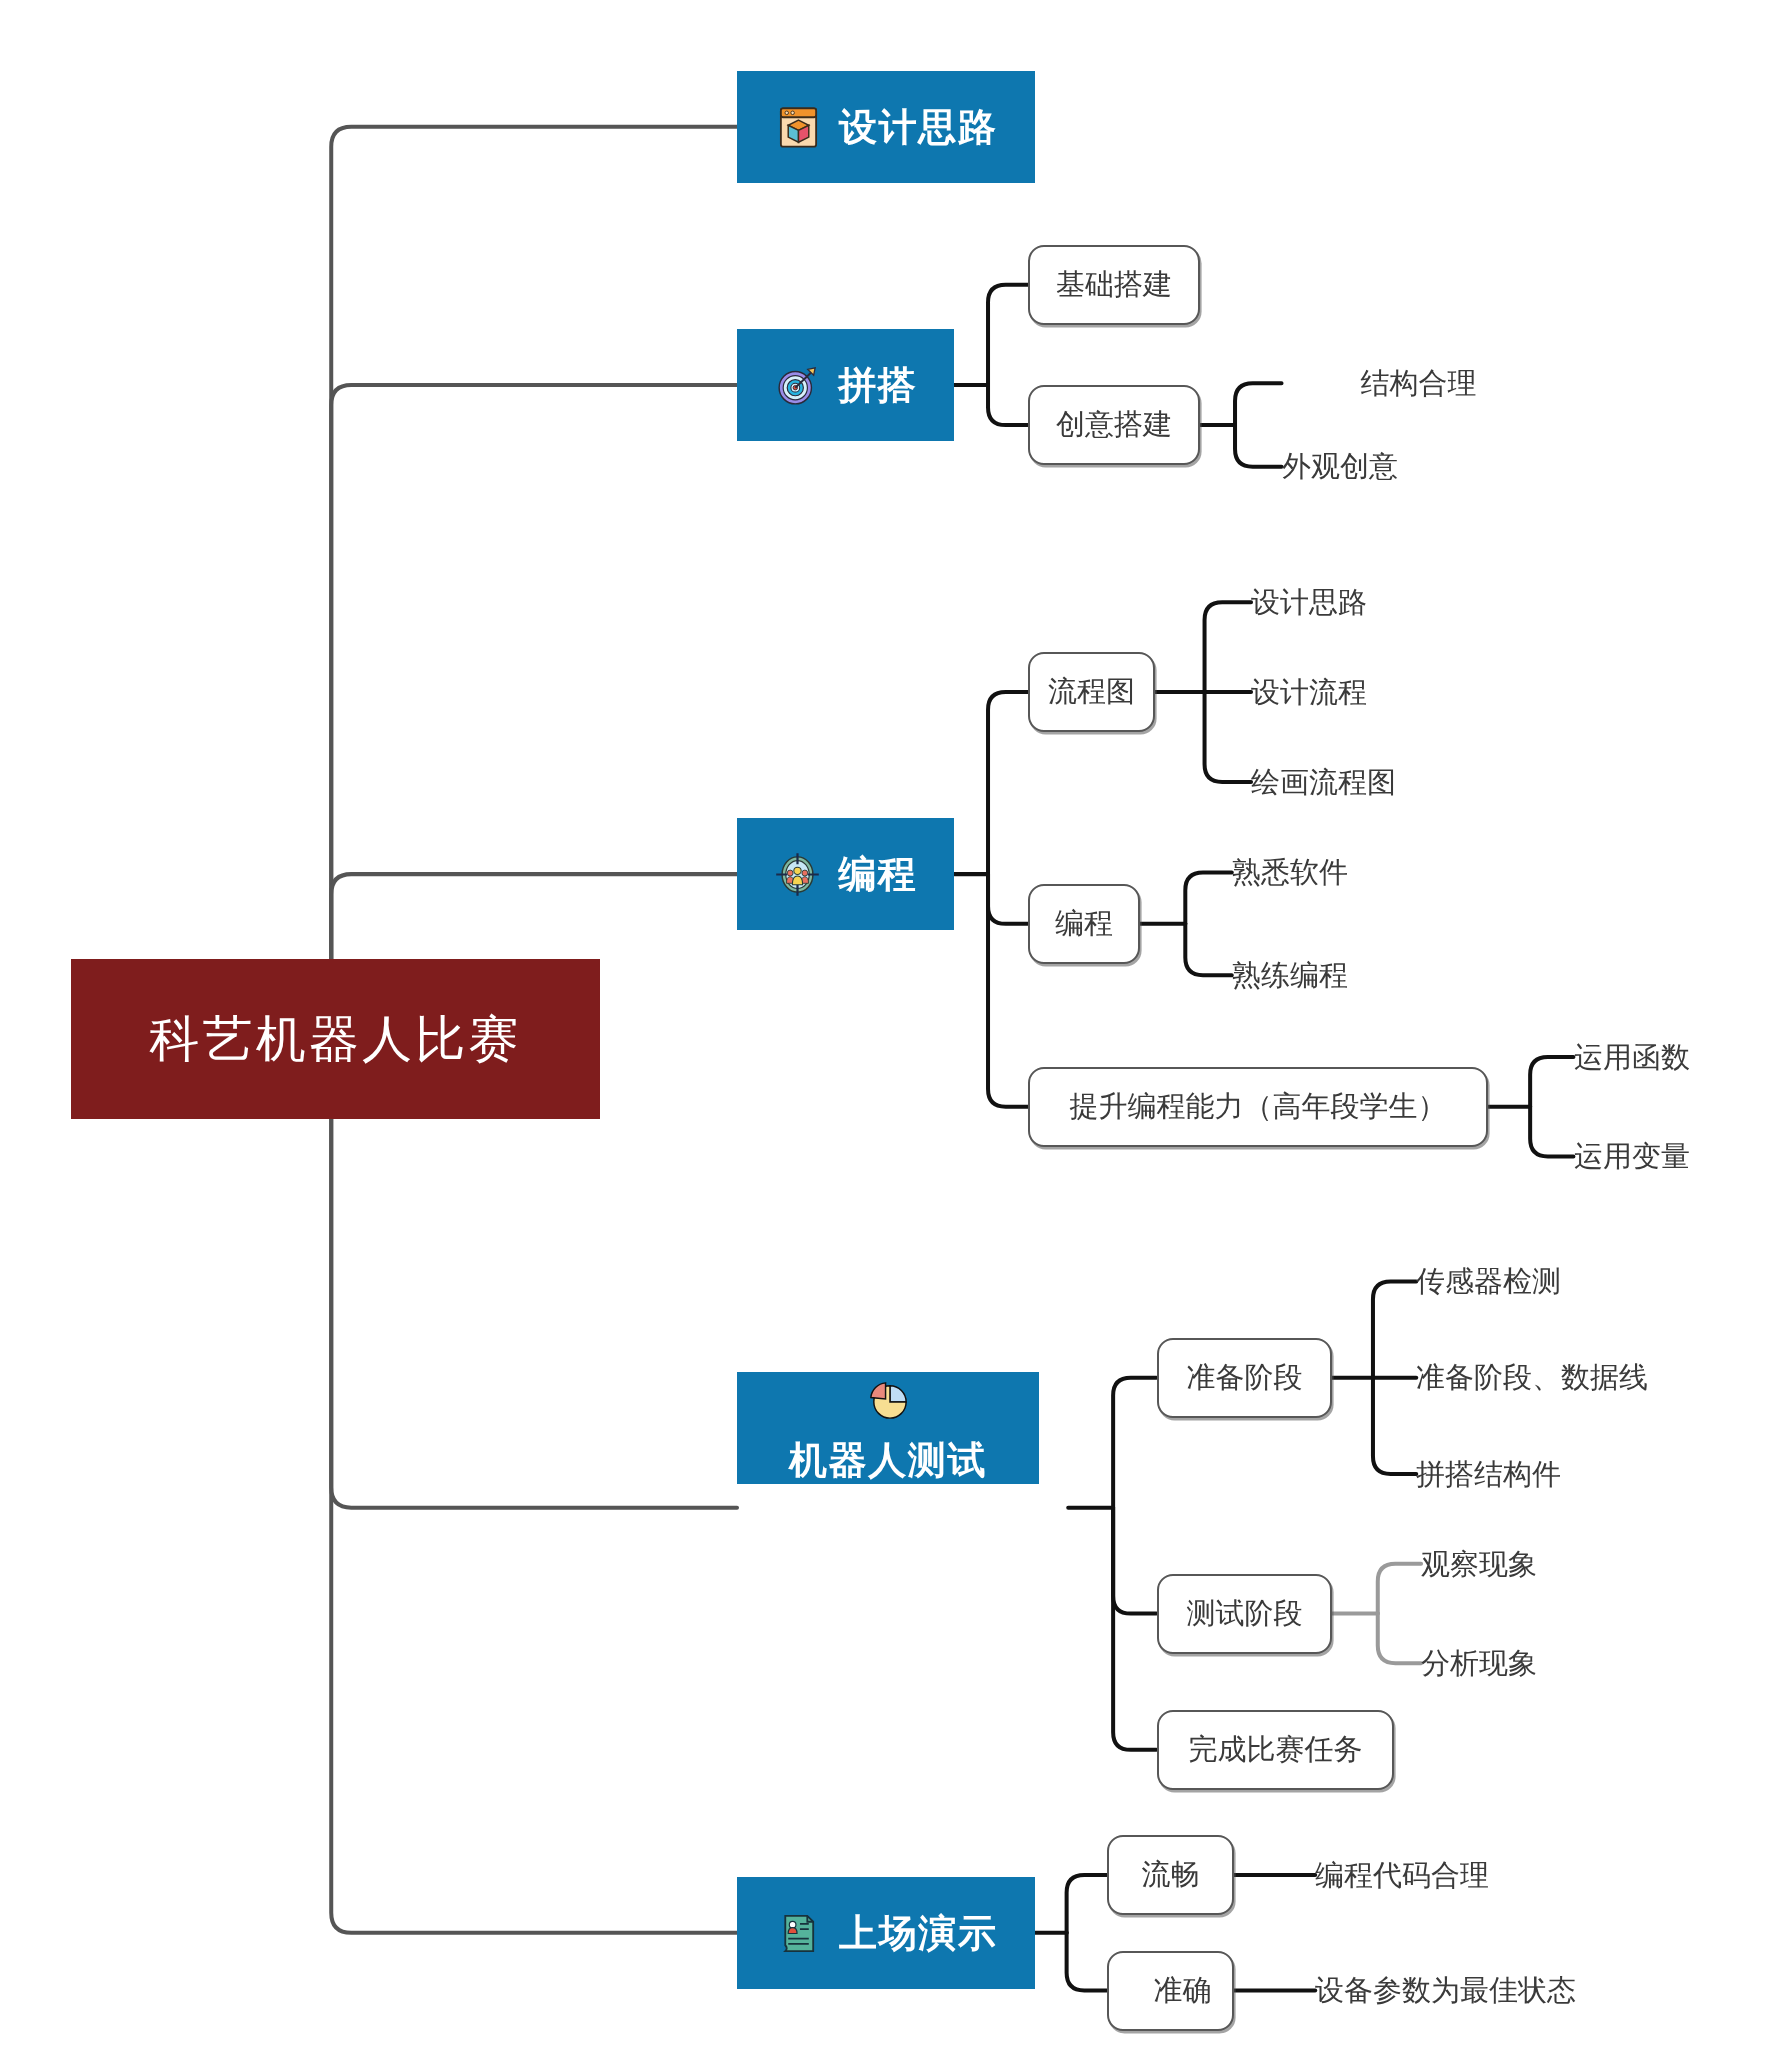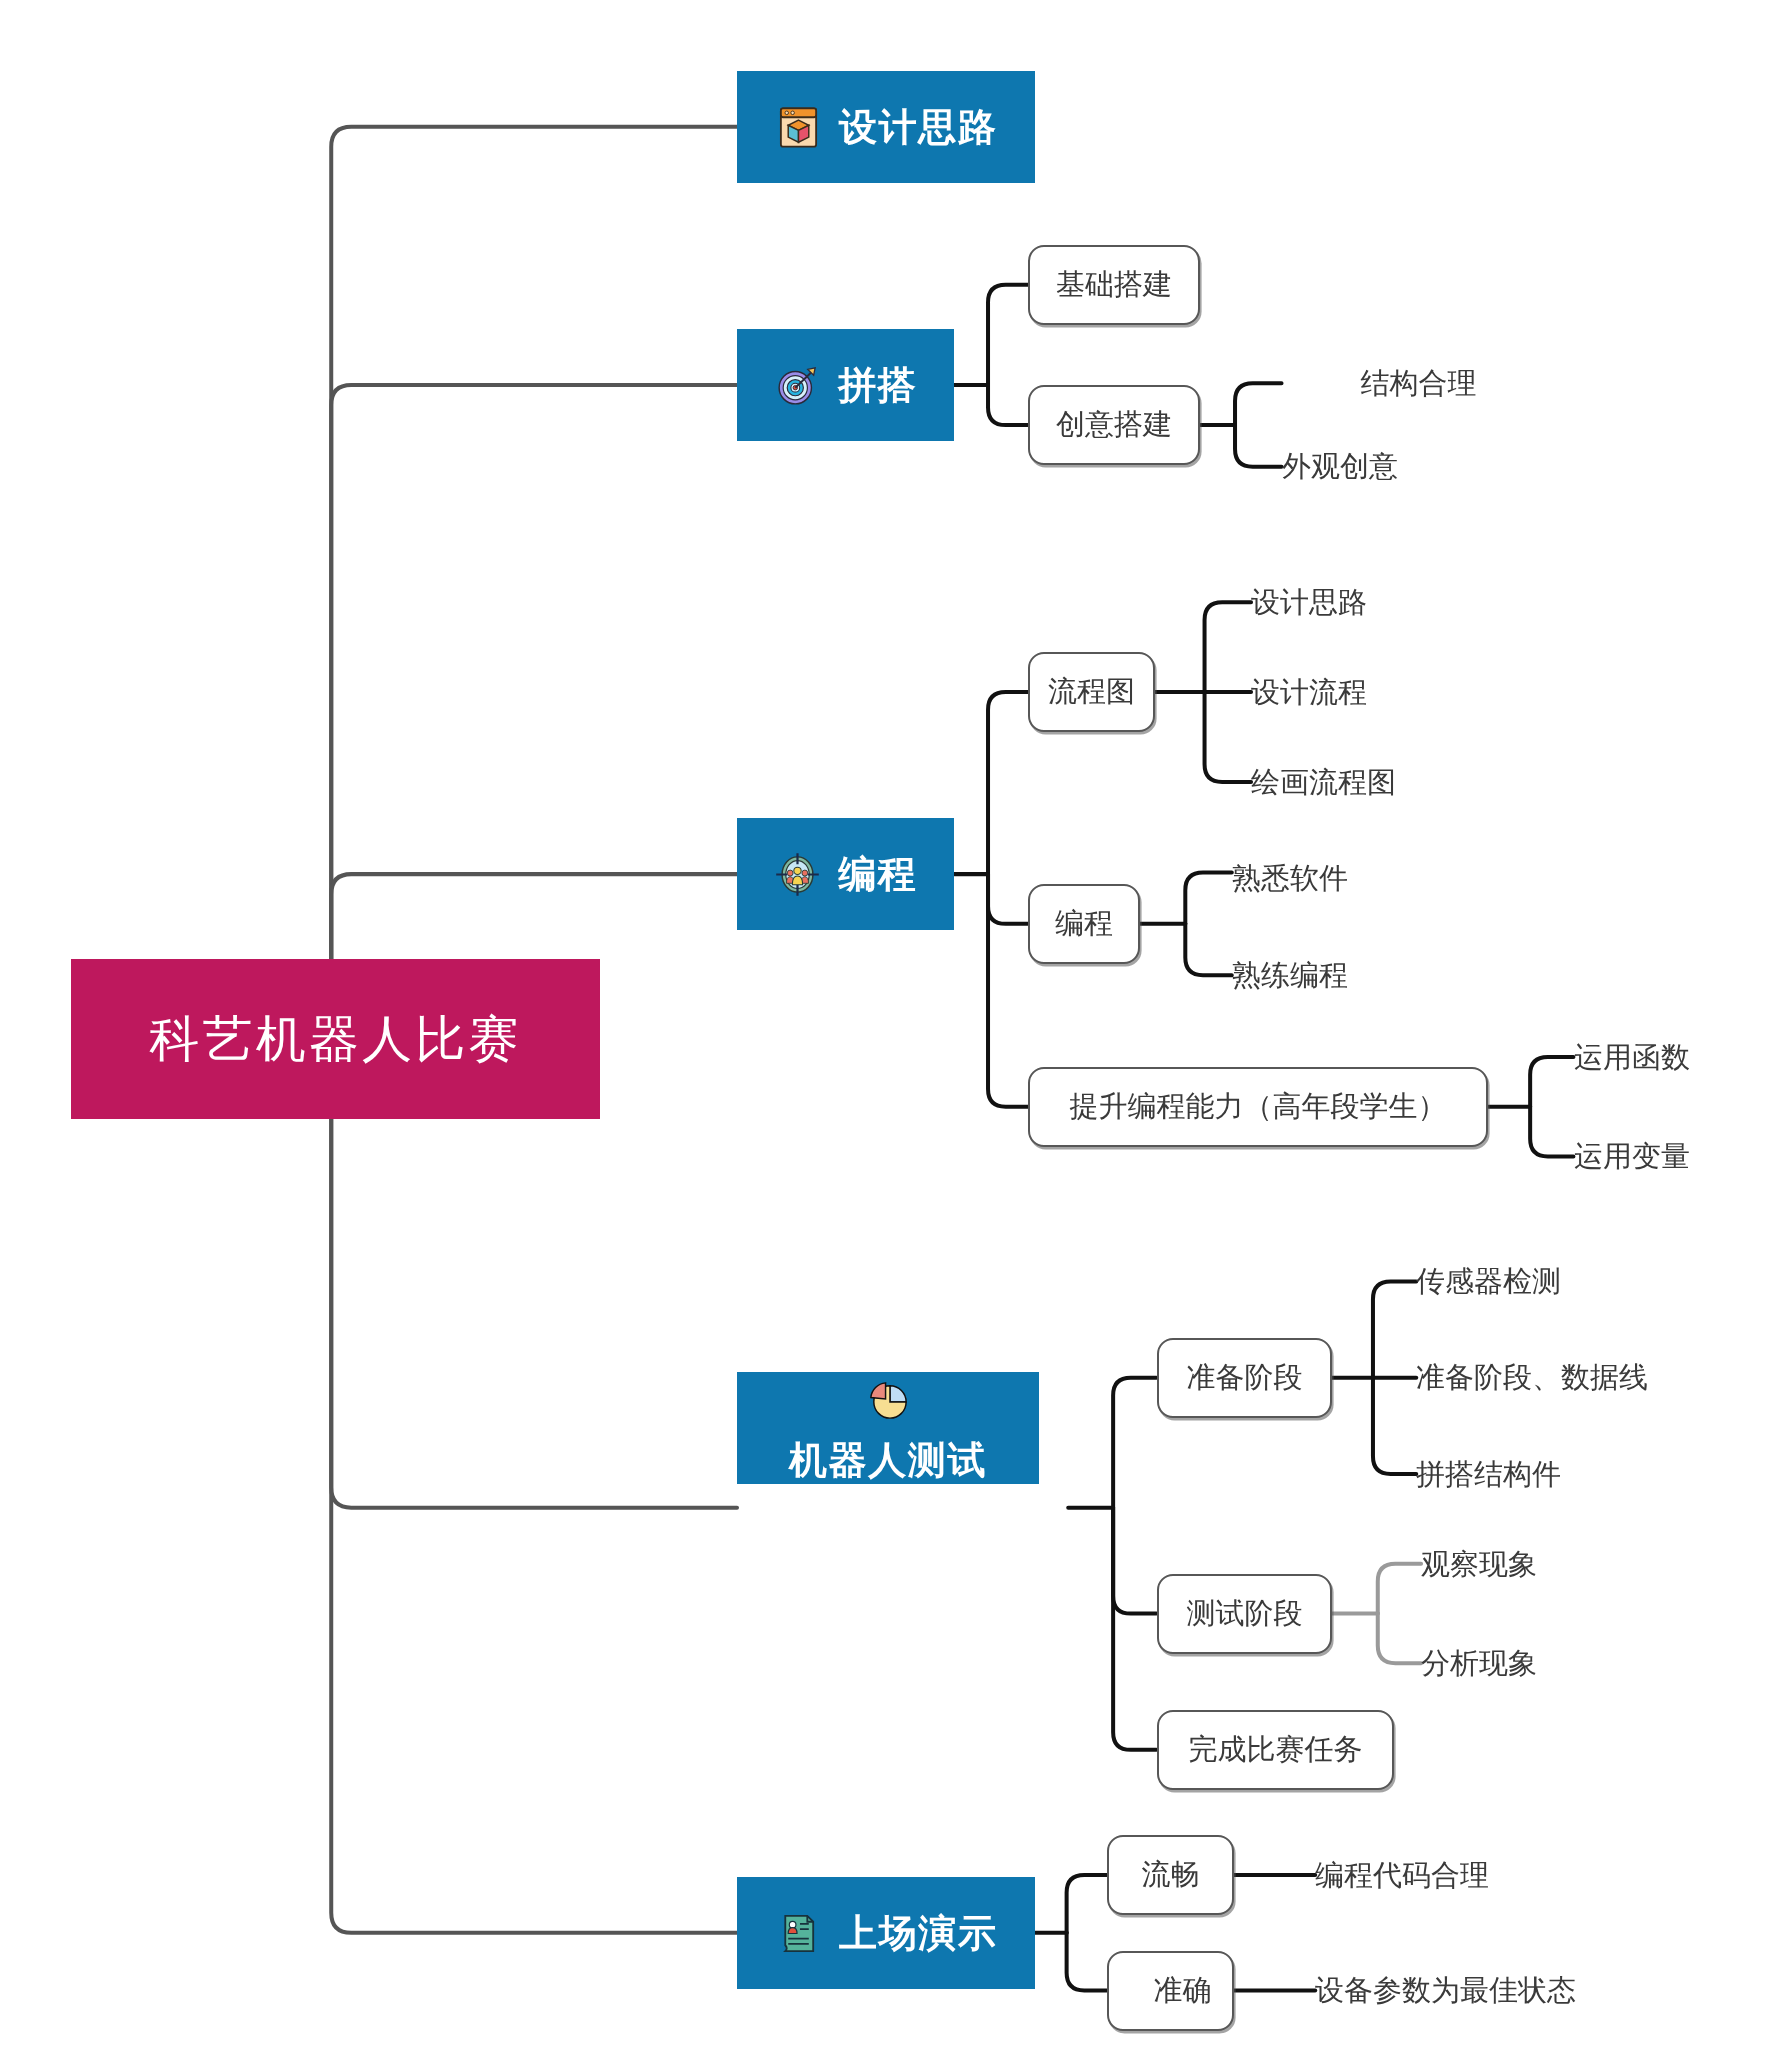--- a/index.html
+++ b/index.html
@@ -26,21 +26,21 @@
   }
   .node {
     position: absolute;
     box-sizing: border-box;
     display: flex;
     align-items: center;
     justify-content: center;
   }
   
   .root {
-    background: #be185d;
+    background: #7f1d1d;
     color: #ffffff;
     font-size: 50px;
     letter-spacing: 3.2px;
     font-family: "Liberation Serif", "DejaVu Serif", serif;
     white-space: nowrap;
   }
   
   .blue {
     background: #0E77AF;
     color: #ffffff;
@@ -221,21 +221,21 @@
   <div class="node leaf" style="left:1251px; top:666px; width:273px; height:53px;">
     <span>设计流程</span>
   </div>
   <div class="node leaf" style="left:1251px; top:756px; width:321px; height:53px;">
     <span>绘画流程图</span>
   </div>
 
   <div class="node boxed" style="left:1028px; top:884px; width:112px; height:80px;">
     <span>编程</span>
   </div>
-  <div class="node leaf" style="left:1232px; top:846px; width:273px; height:53px;align-items:flex-end;">
+  <div class="node leaf" style="left:1232px; top:846px; width:273px; height:53px;">
     <span>熟悉软件</span>
   </div>
   <div class="node leaf" style="left:1232px; top:949px; width:273px; height:53px;">
     <span>熟练编程</span>
   </div>
 
   <div class="node boxed" style="left:1028px; top:1067px; width:460px; height:80px;">
     <span>提升编程能力（高年段学生）</span>
   </div>
   <div class="node leaf" style="left:1574px; top:1031px; width:241px; height:53px;">

